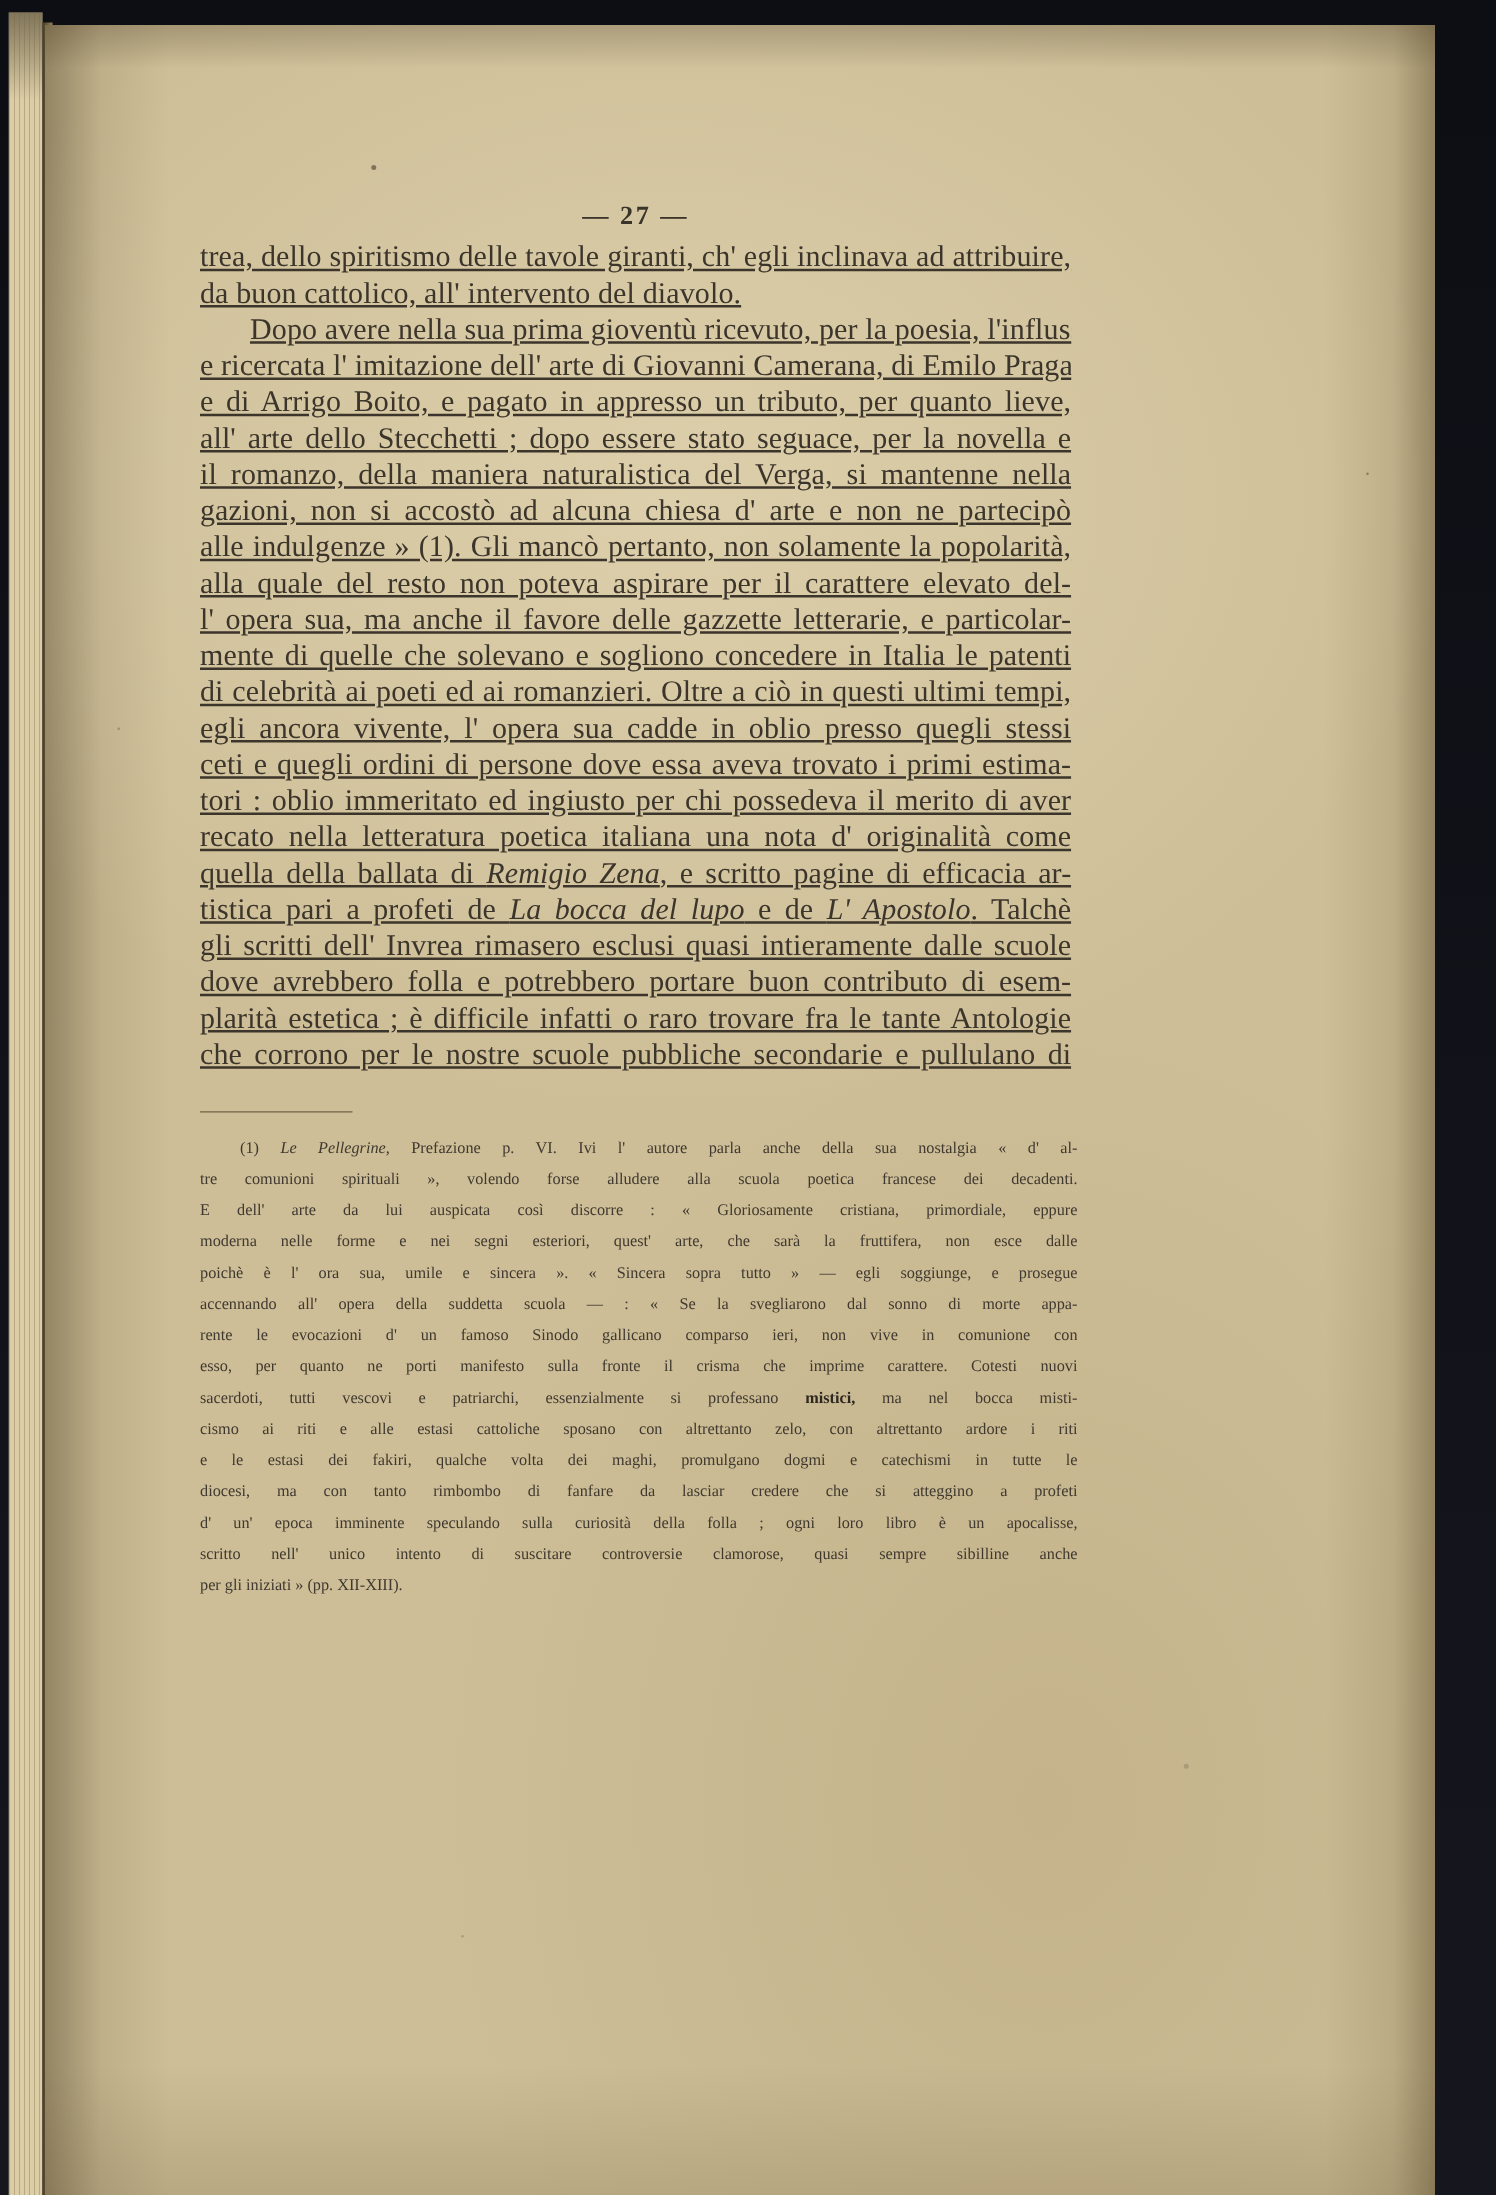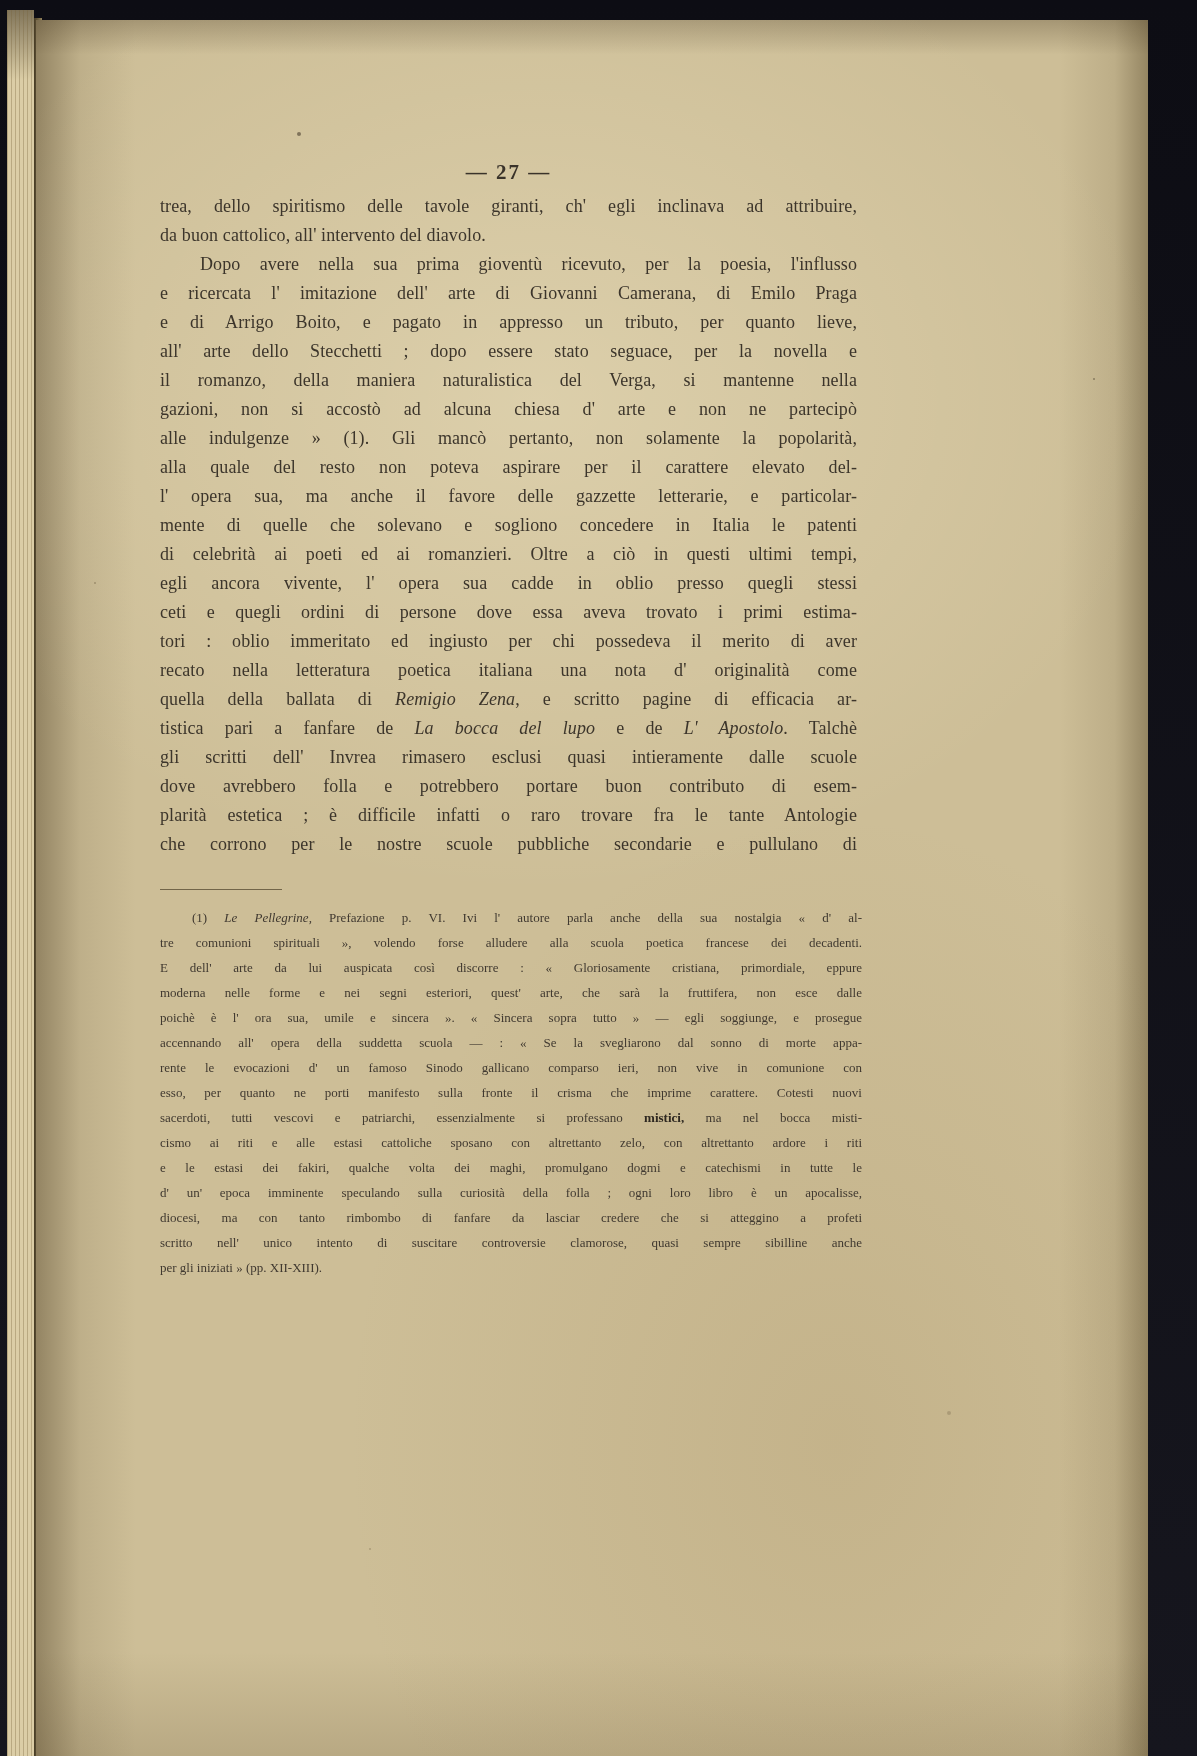--- a/index.html
+++ b/index.html
@@ -49,23 +49,24 @@
       333px 1528px 0 0 rgba(90,75,50,0.3);
   }
   .page-number {
     position: absolute; top: 140px; left: 124px; width: 697px;
     text-align: center;
     font-size: 21px; font-weight: bold; letter-spacing: 2px;
     color: #3a332a;
   }
   .main-text {
     position: absolute; top: 172px; left: 124px; width: 697px;
-    font-size: 18px; line-height: 29px;
+    font-size: 24px; line-height: 29px;
     color: #3c352b;
     letter-spacing: 0.1px;
+    text-decoration: underline;
   }
   .footnote-sep {
     position: absolute; top: 869px; left: 124px; width: 122px;
     border-top: 1px solid rgba(75,62,40,0.7);
   }
   .footnote-text {
     position: absolute; top: 885px; left: 124px; width: 702px;
     font-size: 13px; line-height: 25px;
     color: #403930;
   }
@@ -103,37 +104,37 @@
       <div class="tline"><span>alle indulgenze » (1). Gli mancò pertanto, non solamente la popolarità,</span></div>
       <div class="tline"><span>alla quale del resto non poteva aspirare per il carattere elevato del-</span></div>
       <div class="tline"><span>l' opera sua, ma anche il favore delle gazzette letterarie, e particolar-</span></div>
       <div class="tline"><span>mente di quelle che solevano e sogliono concedere in Italia le patenti</span></div>
       <div class="tline"><span>di celebrità ai poeti ed ai romanzieri. Oltre a ciò in questi ultimi tempi,</span></div>
       <div class="tline"><span>egli ancora vivente, l' opera sua cadde in oblio presso quegli stessi</span></div>
       <div class="tline"><span>ceti e quegli ordini di persone dove essa aveva trovato i primi estima-</span></div>
       <div class="tline"><span>tori : oblio immeritato ed ingiusto per chi possedeva il merito di aver</span></div>
       <div class="tline"><span>recato nella letteratura poetica italiana una nota d' originalità come</span></div>
       <div class="tline"><span>quella della ballata di </span><span class="seg-i">Remigio Zena</span><span>, e scritto pagine di efficacia ar-</span></div>
-      <div class="tline"><span>tistica pari a fanfare de </span><span class="seg-i">La bocca del lupo</span><span> e de </span><span class="seg-i">L' Apostolo</span><span>. Talchè</span></div>
+      <div class="tline"><span>tistica pari a profeti de </span><span class="seg-i">La bocca del lupo</span><span> e de </span><span class="seg-i">L' Apostolo</span><span>. Talchè</span></div>
       <div class="tline"><span>gli scritti dell' Invrea rimasero esclusi quasi intieramente dalle scuole</span></div>
       <div class="tline"><span>dove avrebbero folla e potrebbero portare buon contributo di esem-</span></div>
       <div class="tline"><span>plarità estetica ; è difficile infatti o raro trovare fra le tante Antologie</span></div>
       <div class="tline"><span>che corrono per le nostre scuole pubbliche secondarie e pullulano di</span></div>
     </div>
   <div class="footnote-sep"></div>
   <div class="footnote-text">
       <div class="tline indent"><span>(1) </span><span class="seg-i">Le Pellegrine,</span><span> Prefazione p. VI. Ivi l' autore parla anche della sua nostalgia « d' al-</span></div>
       <div class="tline"><span>tre comunioni spirituali », volendo forse alludere alla scuola poetica francese dei decadenti.</span></div>
       <div class="tline"><span>E dell' arte da lui auspicata così discorre : « Gloriosamente cristiana, primordiale, eppure</span></div>
       <div class="tline"><span>moderna nelle forme e nei segni esteriori, quest' arte, che sarà la fruttifera, non esce dalle</span></div>
       <div class="tline"><span>poichè è l' ora sua, umile e sincera ». « Sincera sopra tutto » — egli soggiunge, e prosegue</span></div>
       <div class="tline"><span>accennando all' opera della suddetta scuola — : « Se la svegliarono dal sonno di morte appa-</span></div>
       <div class="tline"><span>rente le evocazioni d' un famoso Sinodo gallicano comparso ieri, non vive in comunione con</span></div>
       <div class="tline"><span>esso, per quanto ne porti manifesto sulla fronte il crisma che imprime carattere. Cotesti nuovi</span></div>
       <div class="tline"><span>sacerdoti, tutti vescovi e patriarchi, essenzialmente si professano </span><span class="seg-b">mistici,</span><span> ma nel bocca misti-</span></div>
       <div class="tline"><span>cismo ai riti e alle estasi cattoliche sposano con altrettanto zelo, con altrettanto ardore i riti</span></div>
       <div class="tline"><span>e le estasi dei fakiri, qualche volta dei maghi, promulgano dogmi e catechismi in tutte le</span></div>
+      <div class="tline"><span>diocesi, ma con tanto rimbombo di fanfare da lasciar credere che si atteggino a profeti</span></div>
       <div class="tline"><span>d' un' epoca imminente speculando sulla curiosità della folla ; ogni loro libro è un apocalisse,</span></div>
-      <div class="tline"><span>diocesi, ma con tanto rimbombo di fanfare da lasciar credere che si atteggino a profeti</span></div>
       <div class="tline"><span>scritto nell' unico intento di suscitare controversie clamorose, quasi sempre sibilline anche</span></div>
       <div class="tline last"><span>per gli iniziati » (pp. XII-XIII).</span></div>
     </div>
 </div>
 
 </body></html>

